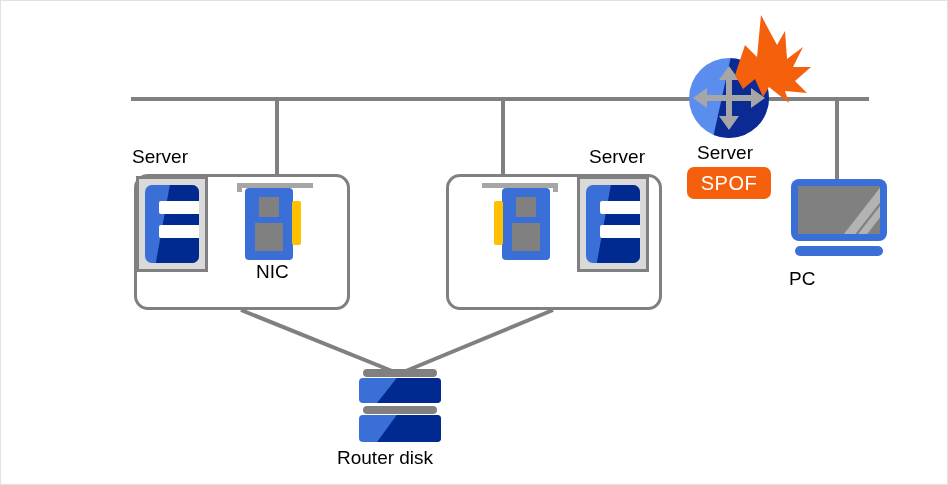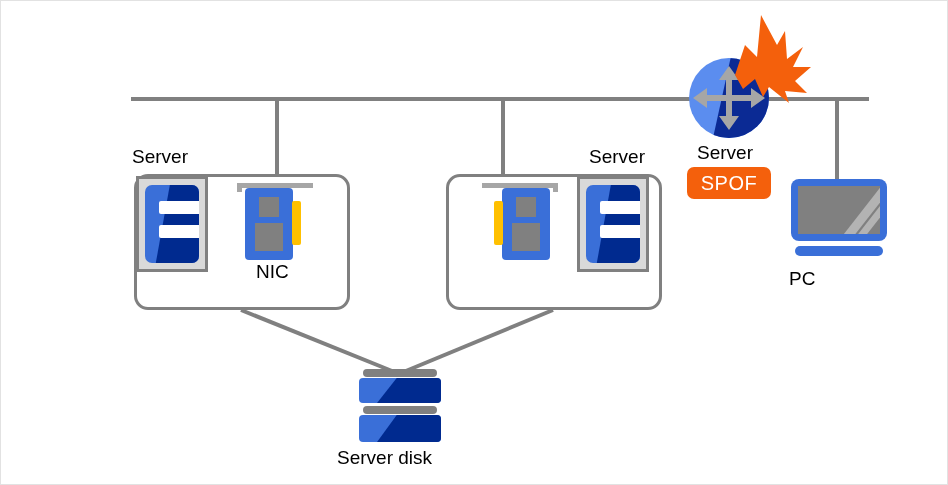--- a/index.html
+++ b/index.html
@@ -276,15 +276,15 @@
 
   <div class="label" style="left:788px; top:268px;">PC</div>
 
   <div class="abs" style="left:358px; top:368px; width:82px; height:74px;">
     <div class="disk-sep" style="left:4px; top:0px; width:74px; height:8px;"></div>
     <div class="disk-plate" style="left:0px; top:9px; width:82px; height:25px;"></div>
     <div class="disk-sep" style="left:4px; top:37px; width:74px; height:8px;"></div>
     <div class="disk-plate" style="left:0px; top:46px; width:82px; height:27px;"></div>
   </div>
 
-  <div class="label" style="left:336px; top:447px;">Server disk</div>
+  <div class="label" style="left:336px; top:447px;">Router disk</div>
 
 </div>
 
 </body></html>

